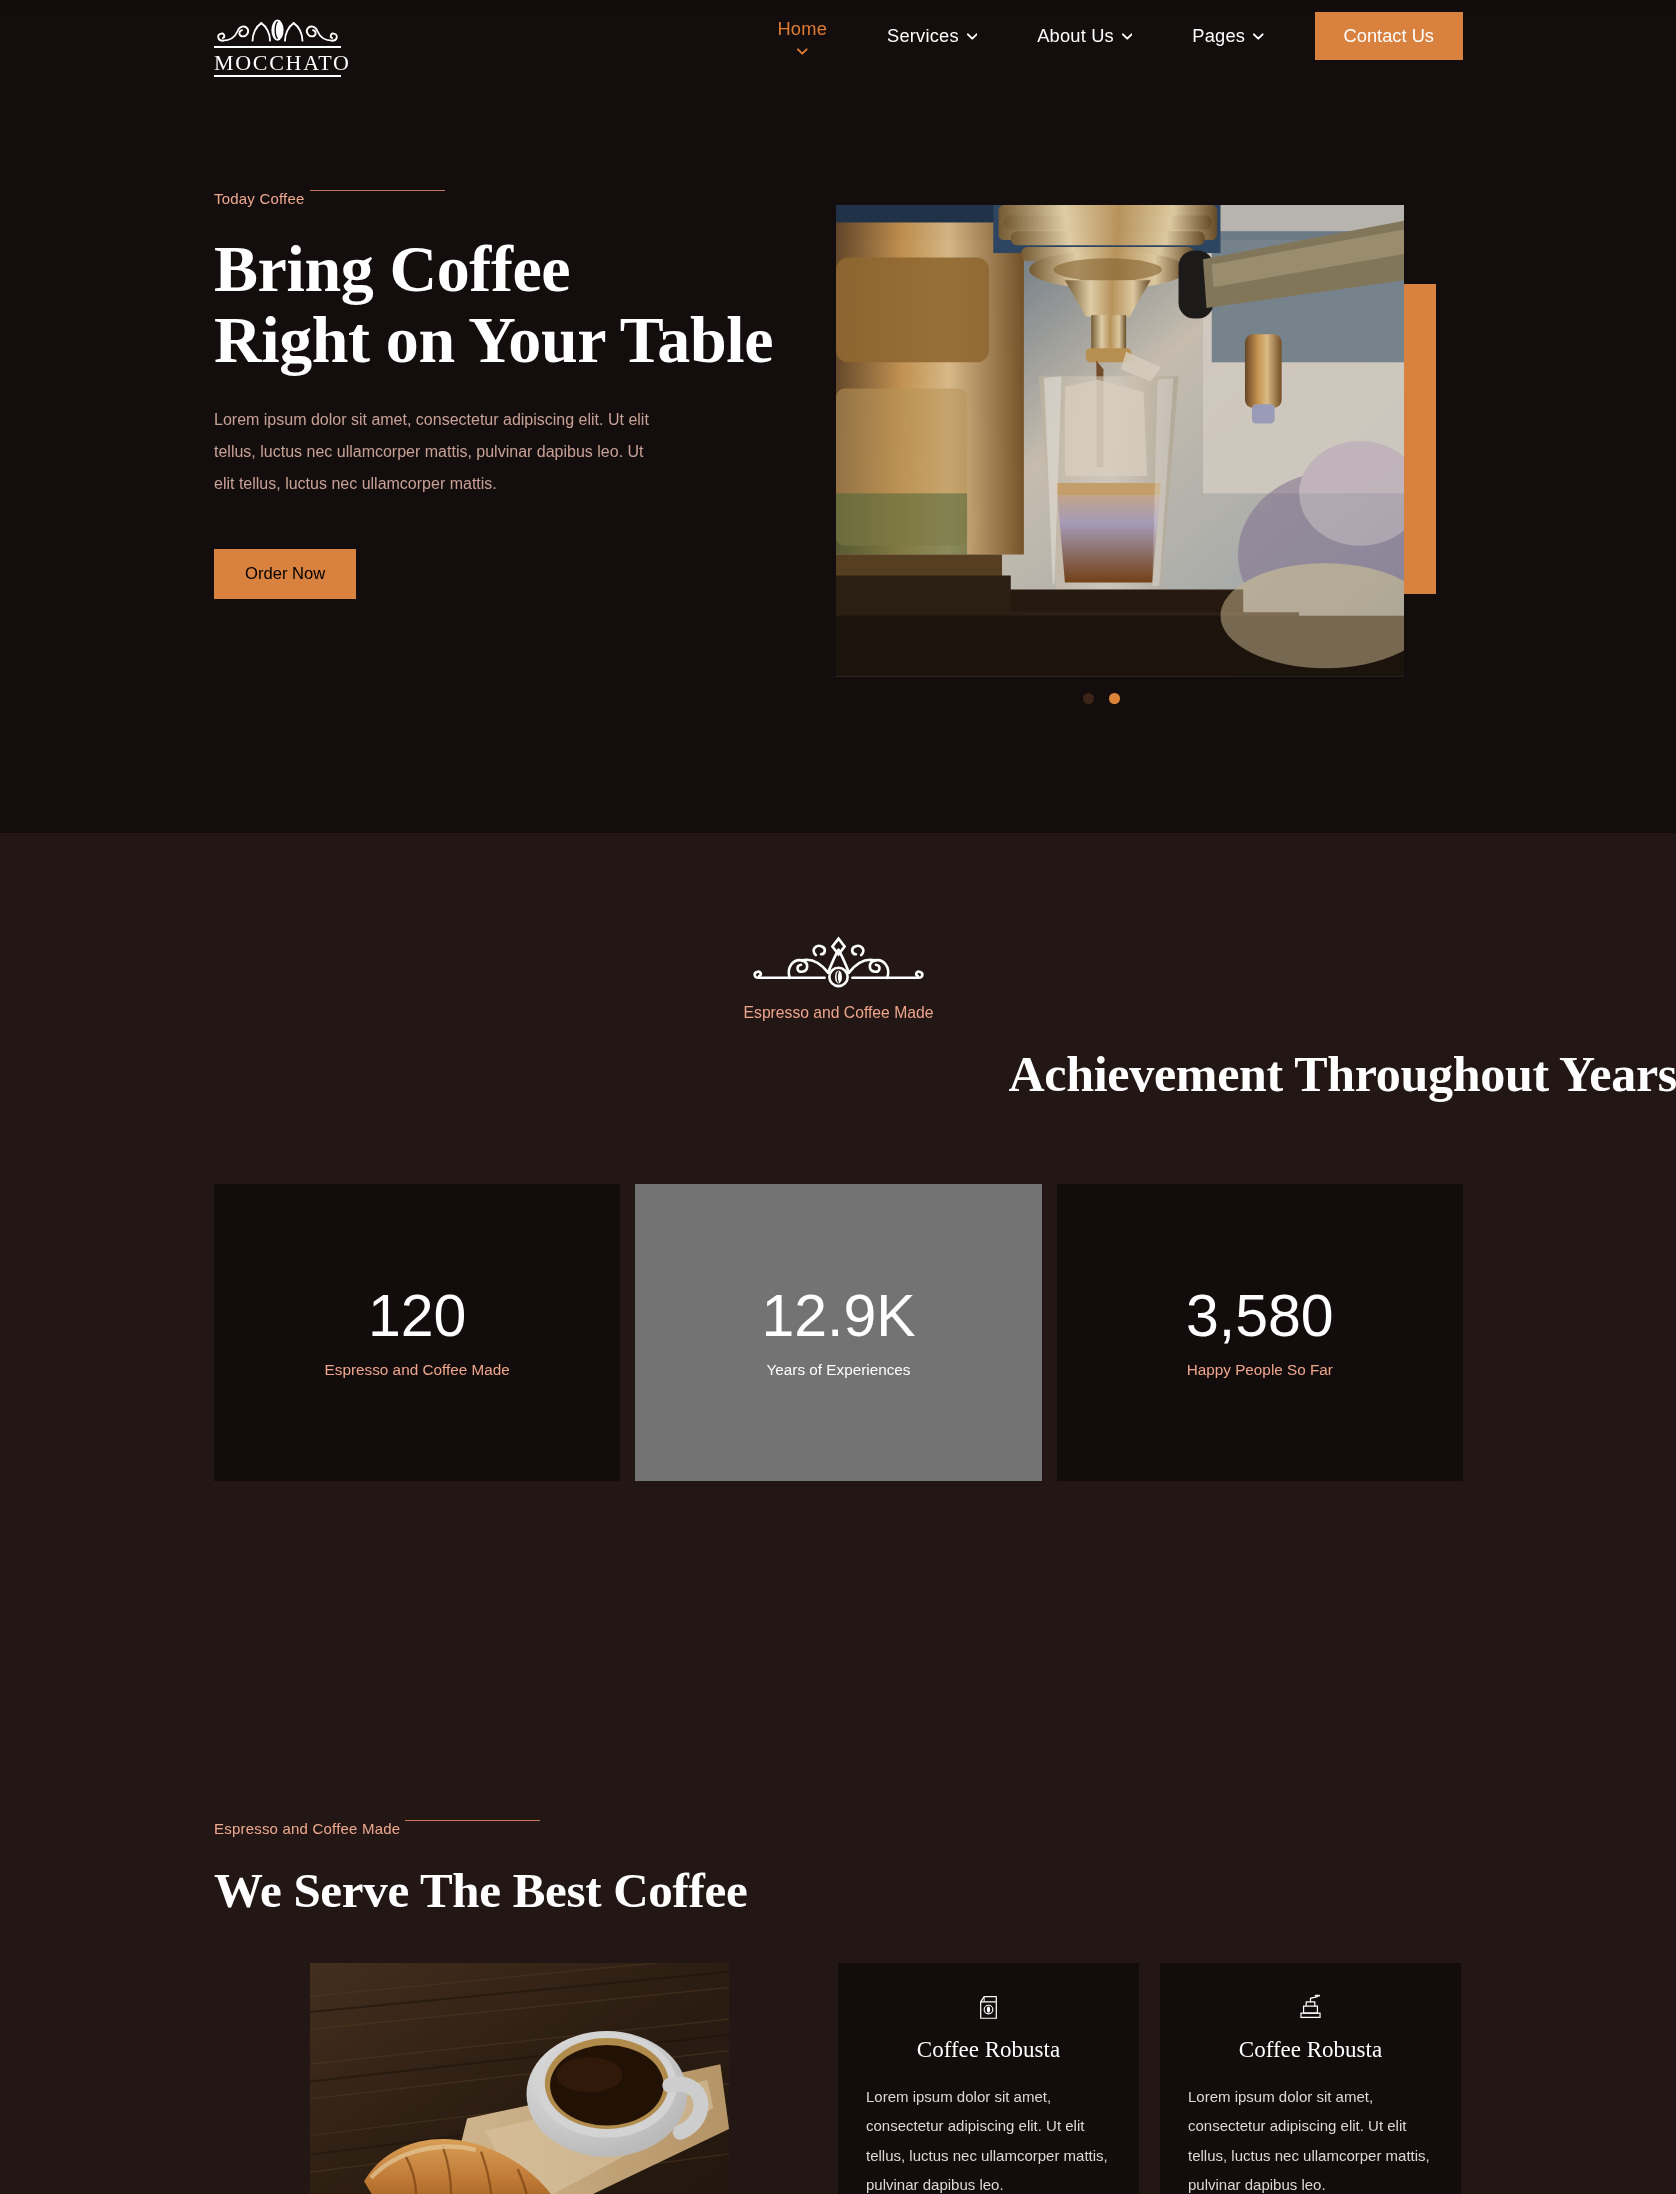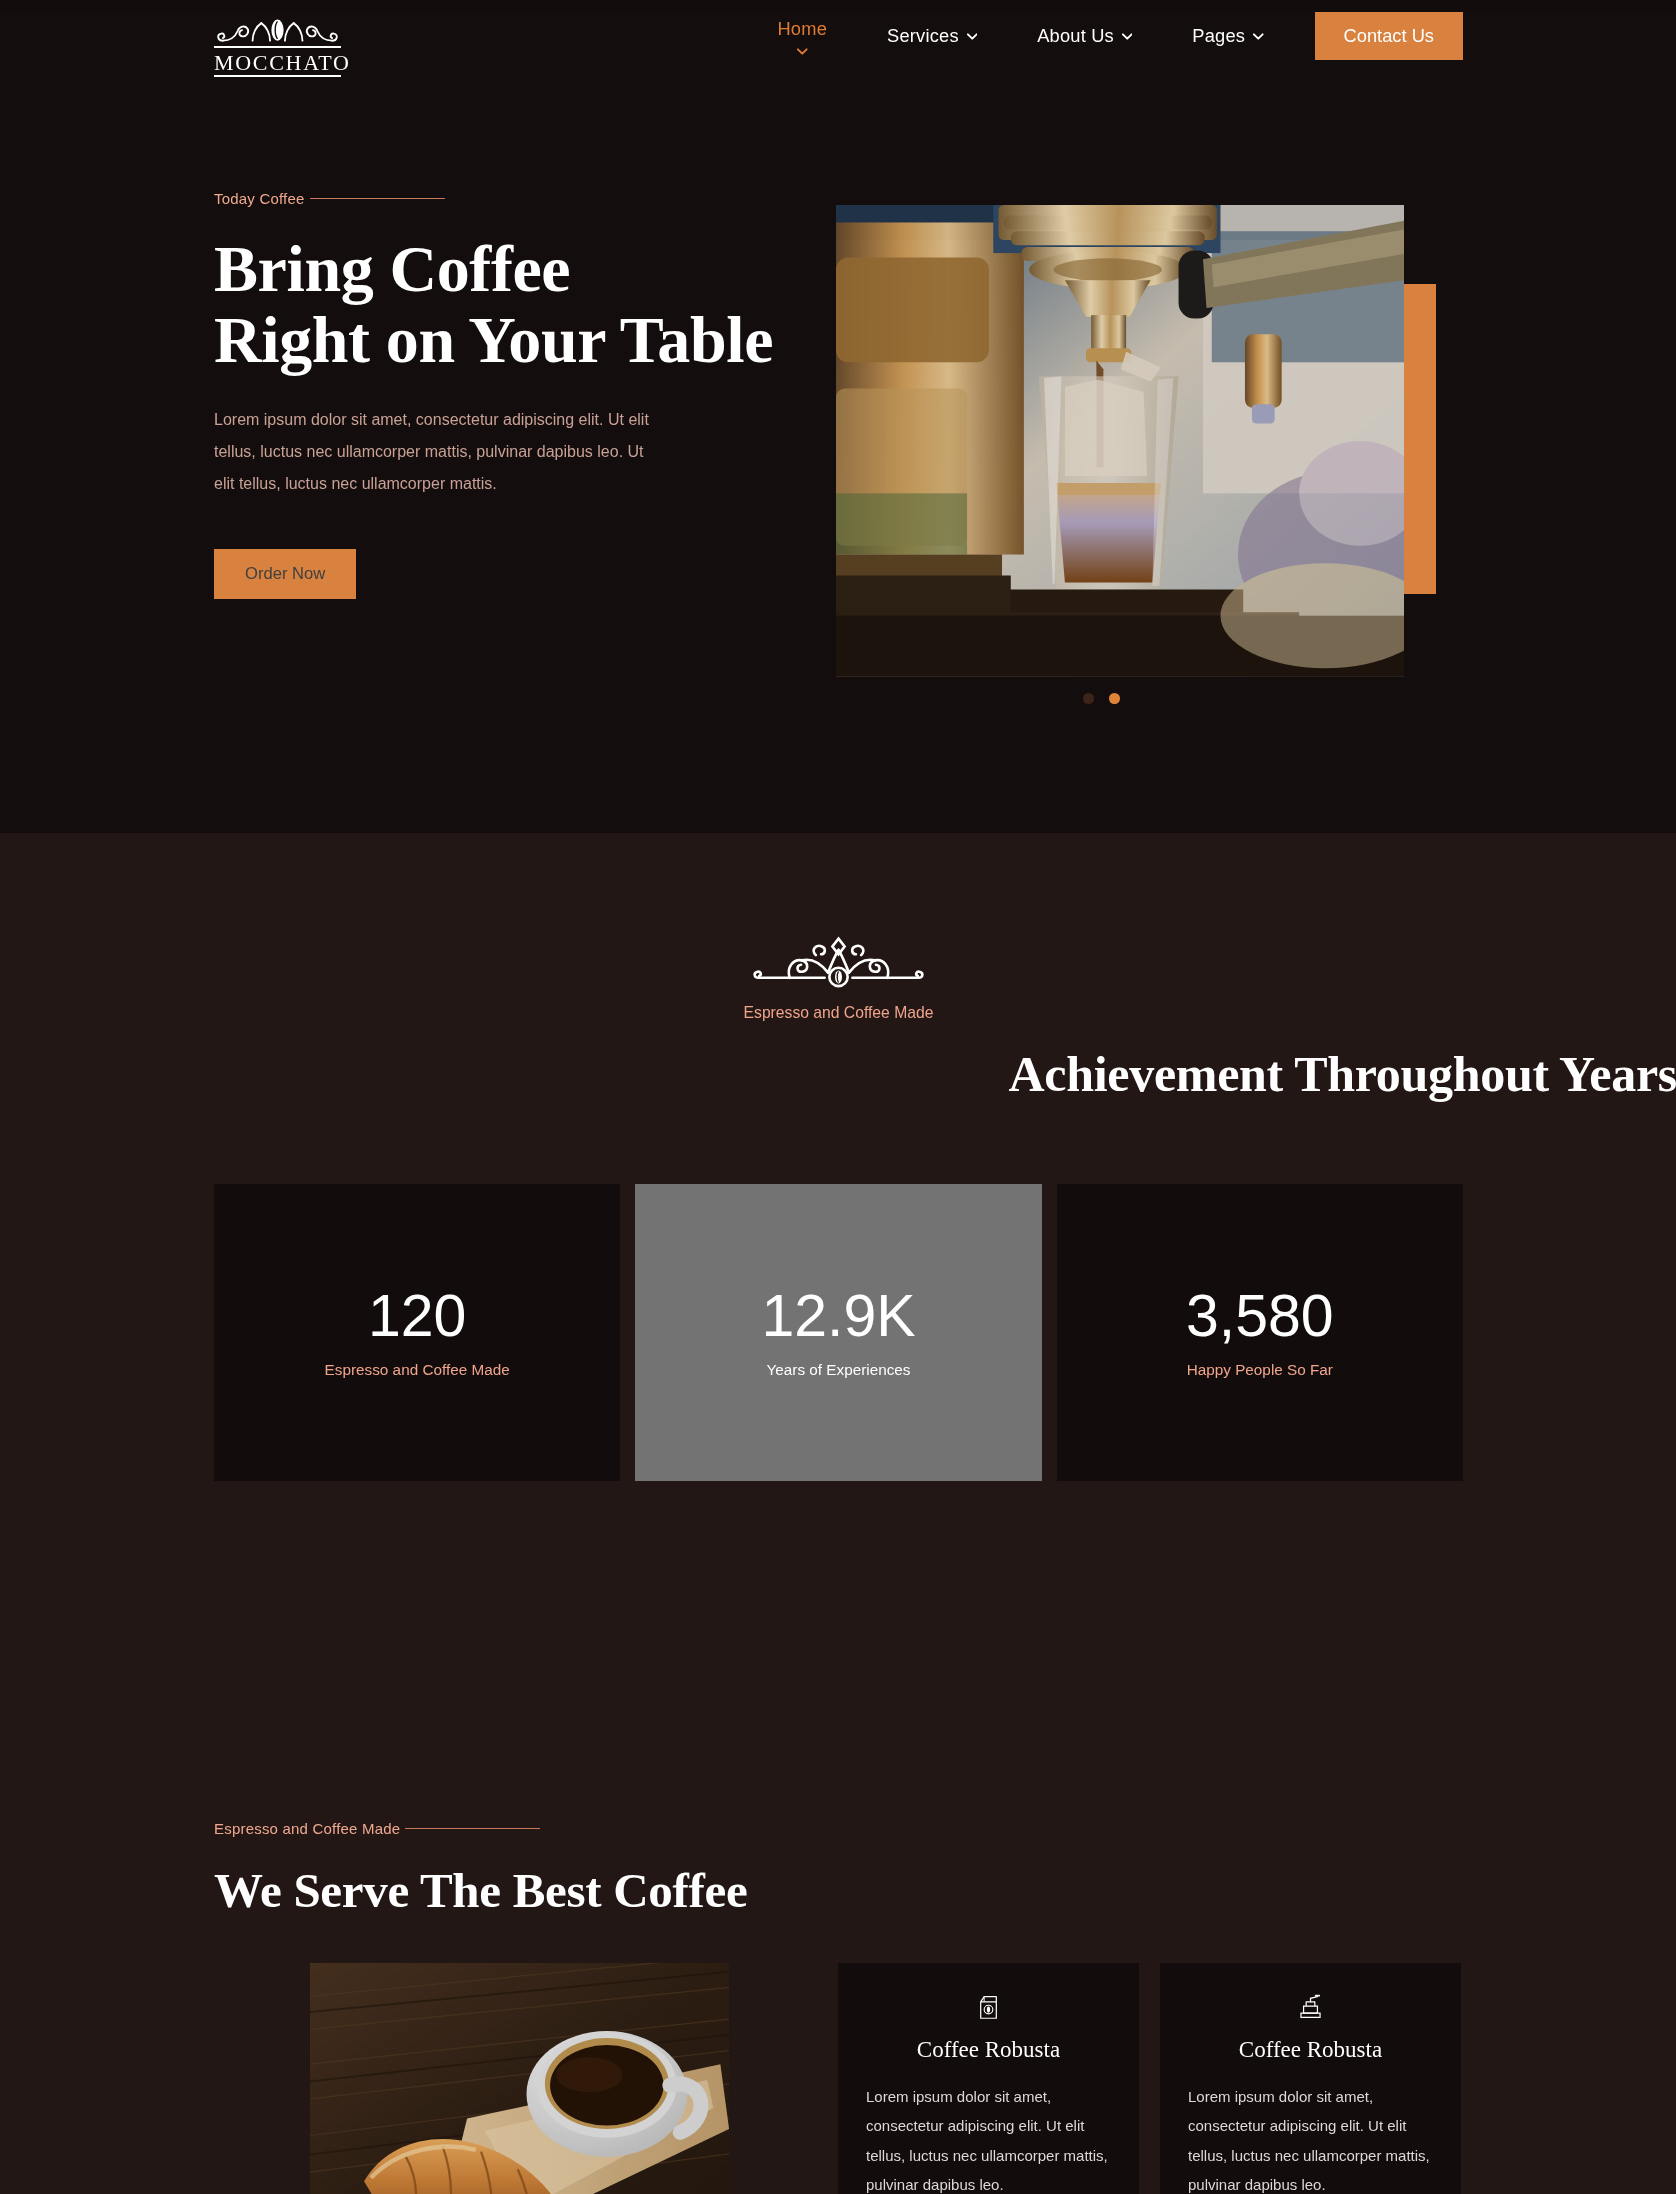--- a/index.html
+++ b/index.html
@@ -47,42 +47,42 @@
   .contact-btn {
     background:#d9813e; color:#ffffff;
     font-size:18.3px; padding:13px 29px;
     margin-left:21px; cursor:pointer; white-space:nowrap;
   }
 
   
   .hero-body { width:1249px; margin:0 auto; position:relative; height:716px; }
   .hero-left { position:absolute; left:0; top:79px; width:594px; }
 
-  .eyebrow-row { display:flex; align-items:center; gap:5px; }
+  .eyebrow-row { display:flex; gap:5px; }
   .eyebrow { color:#f0a98f; font-size:15px; letter-spacing:0.2px; white-space:nowrap; }
   .eyebrow-line { height:0.9px; background:#c97a5c; width:135px; }
 
   .hero-title {
     font-family:"Liberation Serif", serif;
     color:#ffffff;
     font-size:66px;
     line-height:1.08;
     margin-top:26px;
     letter-spacing:-0.4px;
   }
   .hero-para {
     color:#c9a196;
     font-size:16px;
     line-height:2.0;
     margin-top:28px;
     width:437px;
   }
   .order-btn {
     display:inline-block;
-    background:#d9813e; color:#404040;
+    background:#d9813e; color:#000000;
     font-size:16.6px; padding:15px 31px;
     margin-top:49px; cursor:pointer;
   }
 
   
   .hero-right { position:absolute; left:622px; top:173px; width:629px; height:507px; }
   .accent-block {
     position:absolute; left:434px; top:0px;
     width:166px; height:310px; background:#d9813e;
   }

